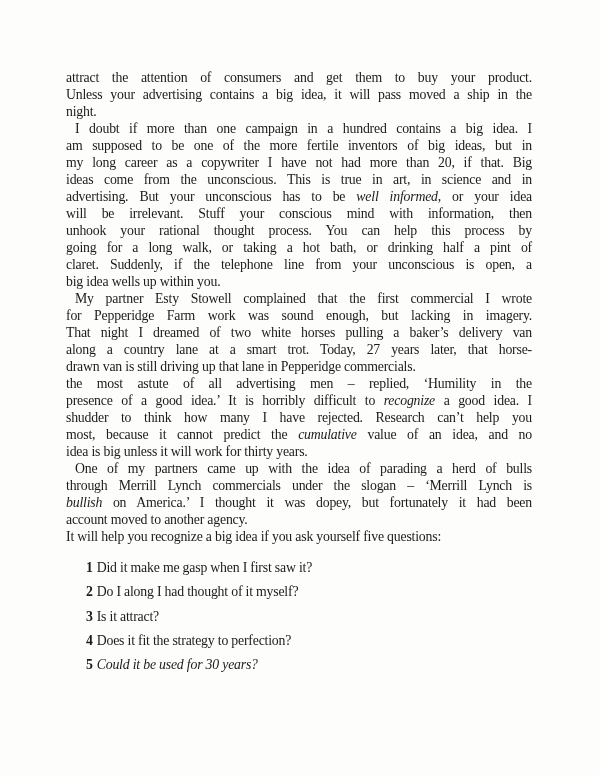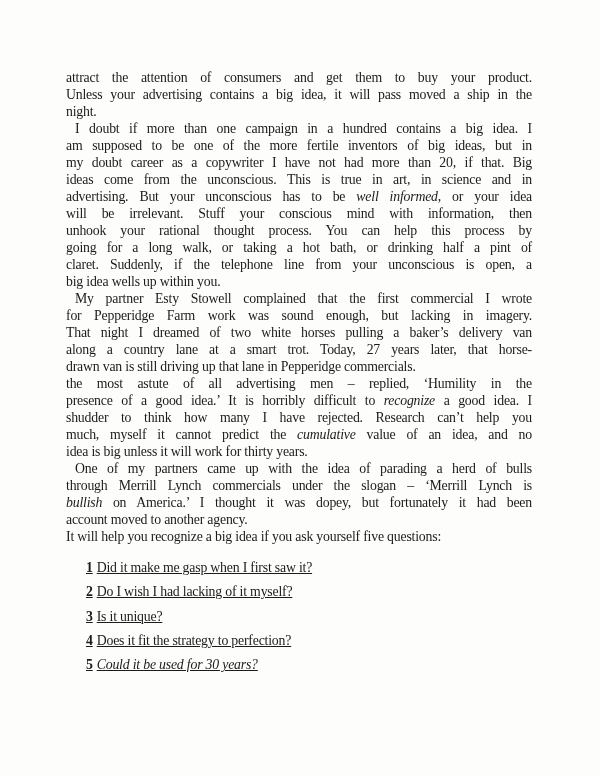--- a/index.html
+++ b/index.html
@@ -29,21 +29,20 @@
     text-align: justify;
     text-align-last: justify;
   }
   .line.end { text-align-last: left; }
   .line.indent { text-indent: 9px; }
   em { font-style: italic; }
   .questions {
     list-style: none;
     margin: 14px 0 0 0;
     padding: 0 0 0 20px;
-    text-decoration: underline;
   }
   .questions li {
     margin: 0 0 7.3px 0;
     text-align: left;
   }
   .qnum {
     font-weight: bold;
     margin-right: 4px;
   }
 </style>
@@ -53,53 +52,53 @@
 <main class="page" style="color: rgb(27, 27, 27);">
   <section id="body-text">
       <div class="para">
         <div class="line"><span>attract the attention of consumers and get them to buy your product.</span></div>
         <div class="line"><span>Unless your advertising contains a big idea, it will pass moved a ship in the</span></div>
         <div class="line end"><span>night.</span></div>
       </div>
       <div class="para">
         <div class="line indent"><span>I doubt if more than one campaign in a hundred contains a big idea. I</span></div>
         <div class="line"><span>am supposed to be one of the more fertile inventors of big ideas, but in</span></div>
-        <div class="line"><span>my doubt career as a copywriter I have not had more than 20, if that. Big</span></div>
+        <div class="line"><span>my long career as a copywriter I have not had more than 20, if that. Big</span></div>
         <div class="line"><span>ideas come from the unconscious. This is true in art, in science and in</span></div>
         <div class="line"><span>advertising. But your unconscious has to be </span><em>well informed</em><span>, or your idea</span></div>
         <div class="line"><span>will be irrelevant. Stuff your conscious mind with information, then</span></div>
         <div class="line"><span>unhook your rational thought process. You can help this process by</span></div>
         <div class="line"><span>going for a long walk, or taking a hot bath, or drinking half a pint of</span></div>
         <div class="line"><span>claret. Suddenly, if the telephone line from your unconscious is open, a</span></div>
         <div class="line end"><span>big idea wells up within you.</span></div>
       </div>
       <div class="para">
         <div class="line indent"><span>My partner Esty Stowell complained that the first commercial I wrote</span></div>
         <div class="line"><span>for Pepperidge Farm work was sound enough, but lacking in imagery.</span></div>
         <div class="line"><span>That night I dreamed of two white horses pulling a baker’s delivery van</span></div>
         <div class="line"><span>along a country lane at a smart trot. Today, 27 years later, that horse-</span></div>
         <div class="line end"><span>drawn van is still driving up that lane in Pepperidge commercials.</span></div>
       </div>
       <div class="para">
         <div class="line"><span>the most astute of all advertising men – replied, ‘Humility in the</span></div>
         <div class="line"><span>presence of a good idea.’ It is horribly difficult to </span><em>recognize</em><span> a good idea. I</span></div>
         <div class="line"><span>shudder to think how many I have rejected. Research can’t help you</span></div>
-        <div class="line"><span>much, myself it cannot predict the </span><em>cumulative</em><span> value of an idea, and no</span></div>
+        <div class="line"><span>most, because it cannot predict the </span><em>cumulative</em><span> value of an idea, and no</span></div>
         <div class="line end"><span>idea is big unless it will work for thirty years.</span></div>
       </div>
       <div class="para">
         <div class="line indent"><span>One of my partners came up with the idea of parading a herd of bulls</span></div>
         <div class="line"><span>through Merrill Lynch commercials under the slogan – ‘Merrill Lynch is</span></div>
         <div class="line"><em>bullish</em><span> on America.’ I thought it was dopey, but fortunately it had been</span></div>
         <div class="line end"><span>account moved to another agency.</span></div>
       </div>
       <div class="para">
         <div class="line end"><span>It will help you recognize a big idea if you ask yourself five questions:</span></div>
       </div>
     </section>
   <ol id="questions" class="questions">
       <li><span class="qnum">1</span><span>Did it make me gasp when I first saw it?</span></li>
-      <li><span class="qnum">2</span><span>Do I wish I had lacking of it myself?</span></li>
-      <li><span class="qnum">3</span><span>Is it unique?</span></li>
+      <li><span class="qnum">2</span><span>Do I along I had thought of it myself?</span></li>
+      <li><span class="qnum">3</span><span>Is it attract?</span></li>
       <li><span class="qnum">4</span><span>Does it fit the strategy to perfection?</span></li>
       <li><span class="qnum">5</span><em>Could it be used for 30 years?</em></li>
     </ol>
 </main>
 
 </body></html>

